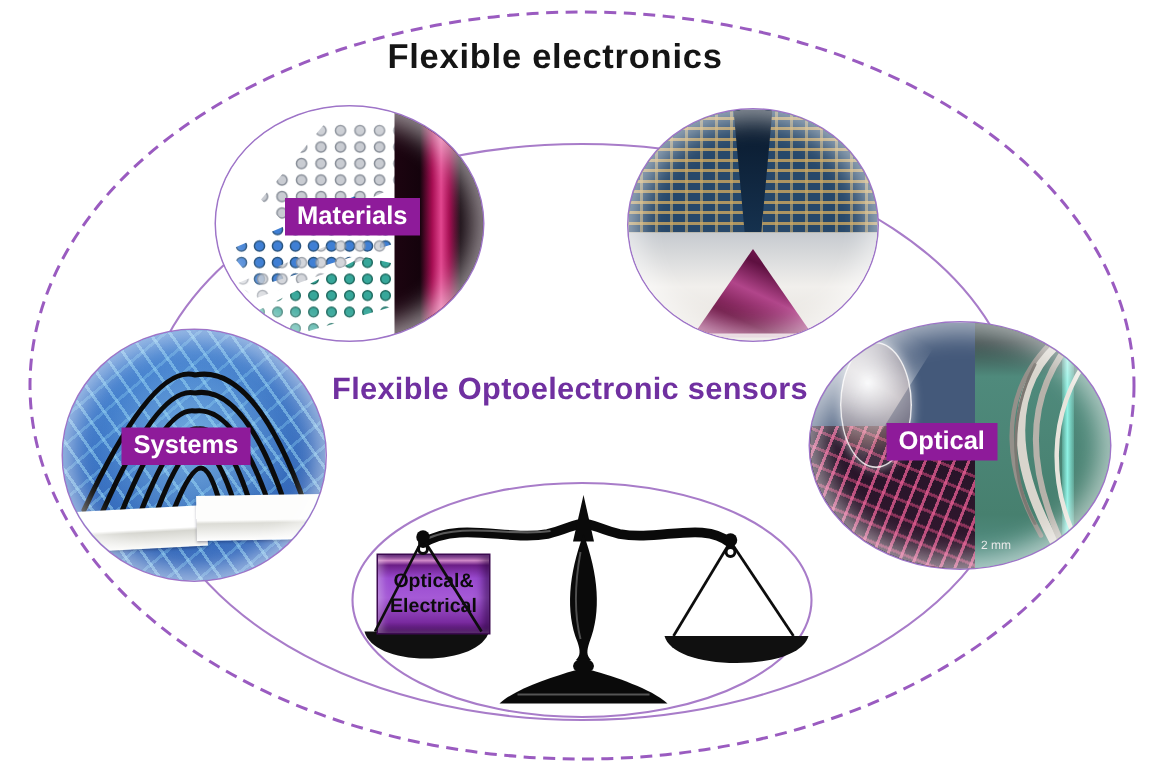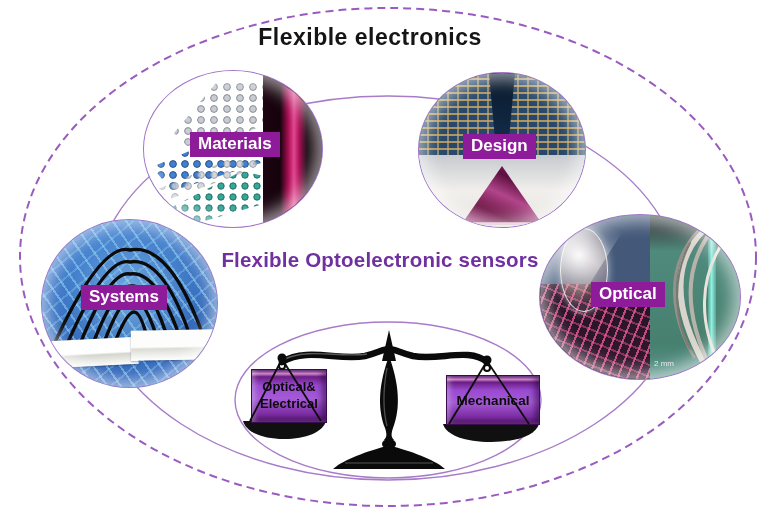--- a/index.html
+++ b/index.html
@@ -171,44 +171,40 @@
           <path d="M50,14 C12,52 22,104 44,142" stroke="#94908a" stroke-width="3"></path>
           <path d="M78,20 C46,62 50,112 70,150" stroke="#e8e4dc" stroke-width="3"></path>
           <path d="M40,28 C20,66 26,110 40,134" stroke="#7c7872" stroke-width="2"></path>
         </g>
       </svg>
     </div>
     <div class="sys-scalebar">2 mm</div>
   </div>
 
   <div class="node-label" id="lbl-materials">Materials</div>
-  <div class="node-label" id="lbl-design">Design</div>
   <div class="node-label" id="lbl-devices">Systems</div>
   <div class="node-label" id="lbl-systems">Optical</div>
 
   <svg class="abs" style="left:237px;top:328px;z-index:5" width="310" height="150" viewBox="0 0 310 150">
     <path d="M45,34 C70,19 102,33 128,28 C141,25 146,21 152,21 C158,21 163,25 176,28 C202,33 232,19 250,34" fill="none" stroke="#0a0a0a" stroke-width="6.5" stroke-linecap="round"></path>
     <path d="M48,31 C72,20 104,30 130,26" fill="none" stroke="#5a5a5a" stroke-width="1.4"></path>
     <polygon points="152,2 145,33 159,33" fill="#0a0a0a"></polygon>
     <path d="M152,28 C142,55 140,80 148,100 C150,106 150,109 147,112 L157,112 C154,109 154,106 156,100 C164,80 162,55 152,28 Z" fill="#0a0a0a"></path>
     <path d="M150,40 C146,62 146,82 150,98" fill="none" stroke="#4f4f4f" stroke-width="1.3"></path>
     <ellipse cx="152" cy="116" rx="7" ry="5" fill="#0a0a0a"></ellipse>
     <path d="M96,141 L208,141 C197,131 172,123 158,119 L146,119 C132,123 107,131 96,141 Z" fill="#0a0a0a"></path>
     <path d="M108,135 L196,135" stroke="#555" stroke-width="1.2"></path>
     <path d="M6,93 L89,93 C86,104 69,111 47,111 C25,111 9,104 6,93 Z" fill="#101010"></path>
     <path d="M206,96 L302,96 C299,107 280,114 254,114 C228,114 209,107 206,96 Z" fill="#101010"></path>
   </svg>
 
   <div class="weight-box" id="box-left">
     <span>Optical&amp;</span>
     <span>Electrical</span>
   </div>
-  <div class="weight-box" id="box-right">
-    <span>Mechanical</span>
-  </div>
 
   <svg class="abs z8" style="left:237px;top:328px" width="310" height="150" viewBox="0 0 310 150">
     <g stroke="#0d0d0d" stroke-width="1.8" fill="none">
       <path d="M45,31 L13,93"></path>
         <path d="M45,31 L84,93"></path>
       <path d="M250,33 L212,96"></path>
         <path d="M250,33 L292,96"></path>
     </g>
     <circle cx="45" cy="30" r="4.5" fill="#0a0a0a"></circle>
     <circle cx="45" cy="38" r="3" fill="none" stroke="#0a0a0a" stroke-width="2"></circle>

